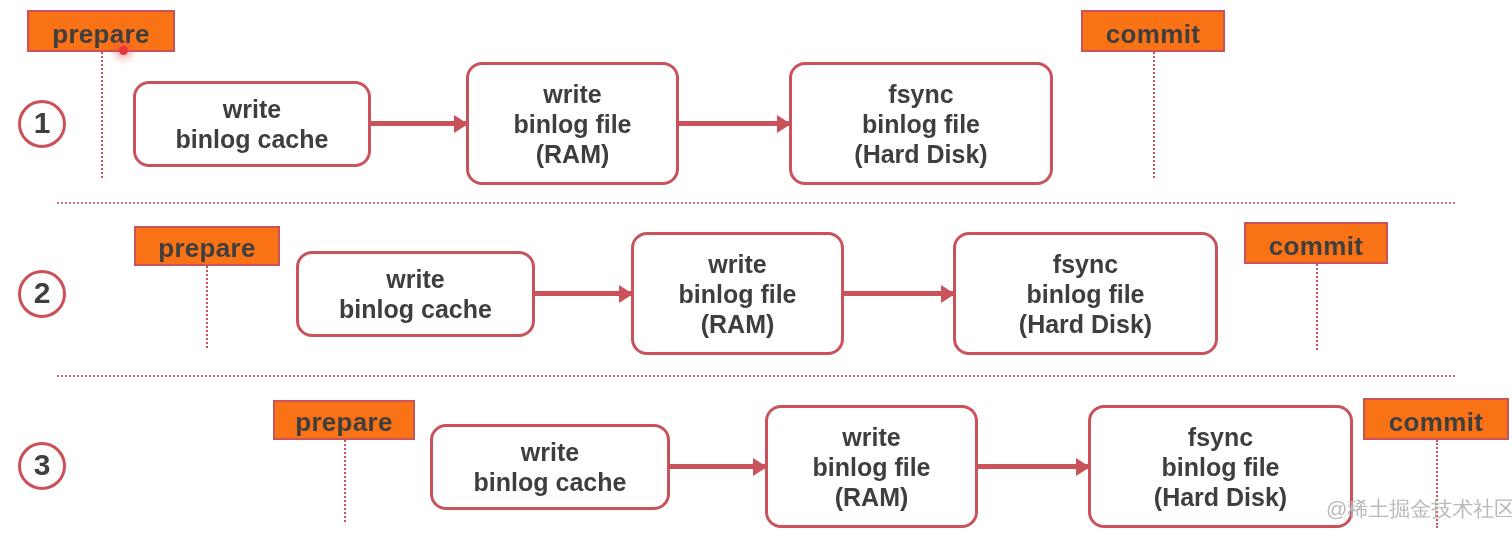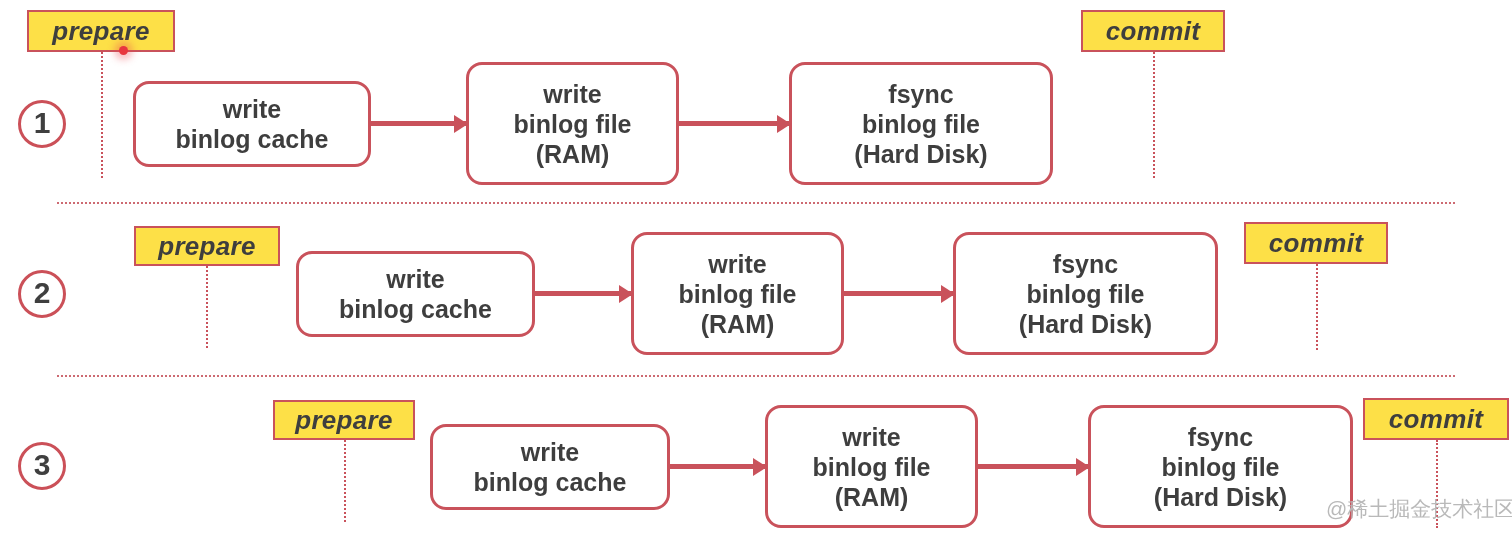--- a/index.html
+++ b/index.html
@@ -73,25 +73,24 @@
     border-top: 9px solid transparent;
     border-bottom: 9px solid transparent;
     border-left: 14px solid #c9525b;
   }
 
   
   .tag {
     position: absolute;
     box-sizing: border-box;
     border: 2.5px solid #c9525b;
-    background: #fde047;
+    background: #f97316;
     display: flex;
-    align-items: center;
+    align-items: flex-end;
     justify-content: center;
-    font-style: italic;
     font-weight: 700;
     font-size: 26px;
     color: #3e3e3e;
     letter-spacing: 0.3px;
   }
 
   
   .droplink {
     position: absolute;
     width: 0;

